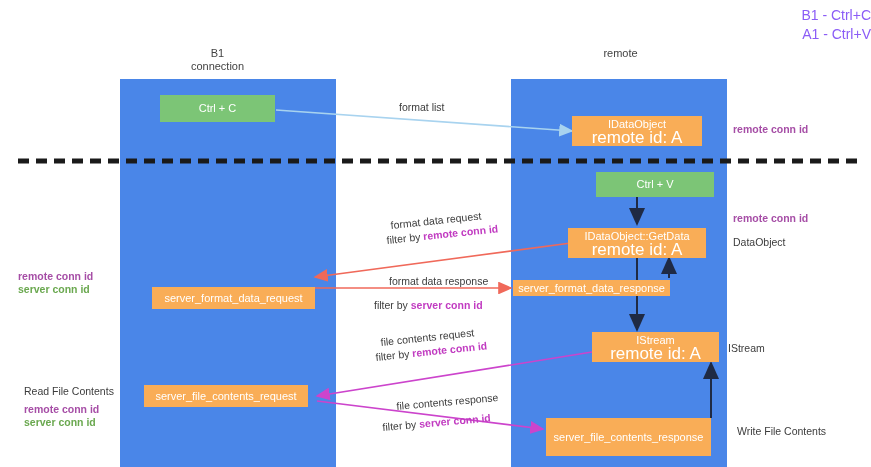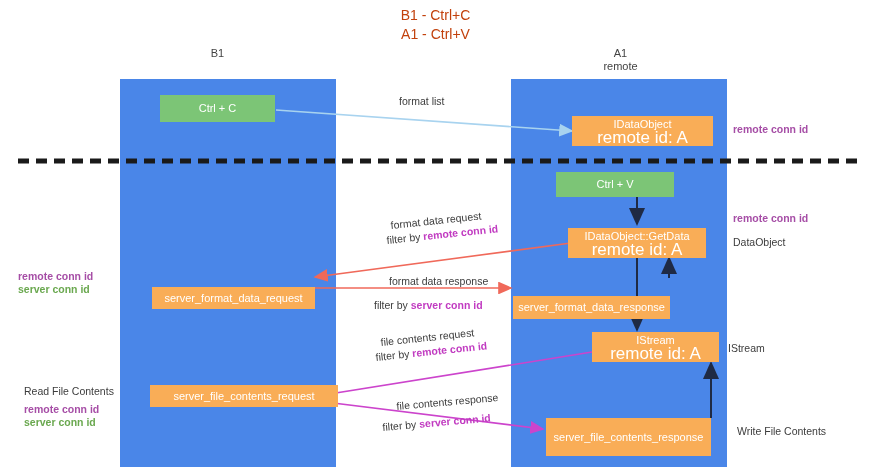--- a/index.html
+++ b/index.html
@@ -36,39 +36,39 @@
   .lbl.green{color:#6aa84f;font-weight:bold;}
 
   .edge-lbl{position:absolute;font-size:10.5px;color:#3c3c3c;white-space:nowrap;}
   .edge-lbl .p{color:#c13bc1;font-weight:bold;}
 
   .side-note{position:absolute;font-size:10.5px;color:#3c3c3c;white-space:nowrap;}
 
   svg#wires{position:absolute;left:0;top:0;width:871px;height:467px;pointer-events:none;}
 
   .title{
-    position:absolute;width:871px;text-align:center;
-    font-size:14px;color:#c2410c;line-height:19px;top:6px;
+    position:absolute;width:871px;text-align:right;
+    font-size:14px;color:#8b5cf6;line-height:19px;top:6px;
   }
 </style>
 </head>
 <body>
 
 <div id="stage">
 
   <div class="title">
     <div>B1 - Ctrl+C</div>
     <div>A1 - Ctrl+V</div>
   </div>
 
   <div class="lane-title" style="left:150px;top:47px;width:135px;">
     <div>B1</div>
+    <div>connection</div>
   </div>
   <div class="lane-title" style="left:553px;top:47px;width:135px;">
-    <div>A1</div>
     <div>remote</div>
   </div>
 
   <div class="lane" style="left:120px;top:79px;width:216px;height:388px;"></div>
   <div class="lane" style="left:511px;top:79px;width:216px;height:388px;"></div>
 
   <svg id="wires">
     <defs>
       <marker id="ah-blue" markerWidth="9" markerHeight="8" refX="8" refY="4" orient="auto">
         <path d="M0,0 L9,4 L0,8 z" fill="#a8d3ef"></path>
@@ -102,56 +102,56 @@
 
     <line x1="317" y1="401" x2="543" y2="429" stroke="#cc44cc" stroke-width="1.6" marker-end="url(#ah-mag)"></line>
 
     <path d="M711,418 L711,363" stroke="#1f2a44" stroke-width="2" fill="none" marker-end="url(#ah-dark)"></path>
   </svg>
 
   <div class="node green" style="left:160px;top:95px;width:115px;height:27px;">
     <div>Ctrl + C</div>
   </div>
 
-  <div class="node orange" style="left:572px;top:116px;width:141px;height:30px;">
+  <div class="node orange" style="left:572px;top:116px;width:130px;height:30px;">
     <div>IDataObject</div>
     <div class="l2">remote id: A</div>
   </div>
 
-  <div class="node green" style="left:556px;top:172px;width:118px;height:25px;">
+  <div class="node green" style="left:596px;top:172px;width:118px;height:25px;">
     <div>Ctrl + V</div>
   </div>
 
   <div class="node orange" style="left:568px;top:228px;width:138px;height:30px;justify-content:center;">
     <div>IDataObject::GetData</div>
     <div class="l2">remote id: A</div>
   </div>
 
   <div class="node orange" style="left:152px;top:287px;width:163px;height:22px;">
     <div>server_format_data_request</div>
   </div>
 
-  <div class="node orange" style="left:513px;top:280px;width:157px;height:23px;margin-top:16px;">
+  <div class="node orange" style="left:513px;top:280px;width:157px;height:16px;">
     <div>server_format_data_response</div>
   </div>
 
   <div class="node orange" style="left:592px;top:332px;width:127px;height:30px;">
     <div>IStream</div>
     <div class="l2">remote id: A</div>
   </div>
 
-  <div class="node orange" style="left:150px;top:385px;width:188px;height:22px;">
+  <div class="node orange" style="left:144px;top:385px;width:164px;height:22px;">
     <div>server_file_contents_request</div>
   </div>
 
   <div class="node orange" style="left:546px;top:418px;width:165px;height:38px;">
     <div>server_file_contents_response</div>
   </div>
 
-  <div class="edge-lbl" style="left:399px;top:95px;">
+  <div class="edge-lbl" style="left:399px;top:101px;">
     <span>format list</span>
   </div>
 
   <div class="edge-lbl" style="left:390px;top:219px;transform:rotate(-6deg);transform-origin:left top;">
     <span>format data request</span>
   </div>
   <div class="edge-lbl" style="left:386px;top:234px;transform:rotate(-6deg);transform-origin:left top;">
     <span>filter by </span><span class="p">remote conn id</span>
   </div>
 

